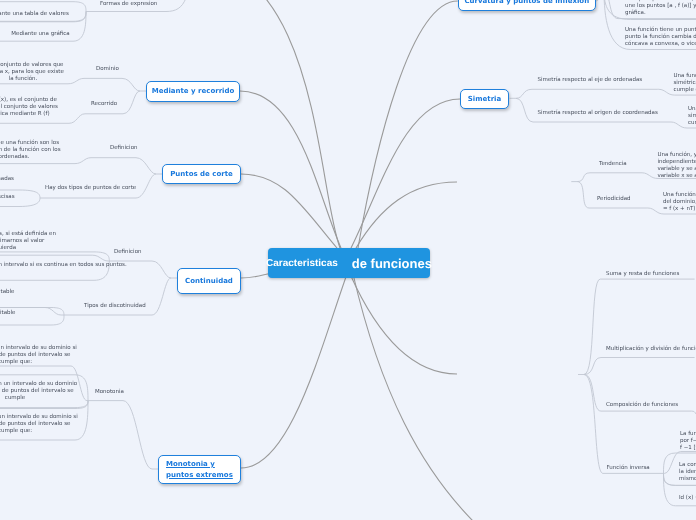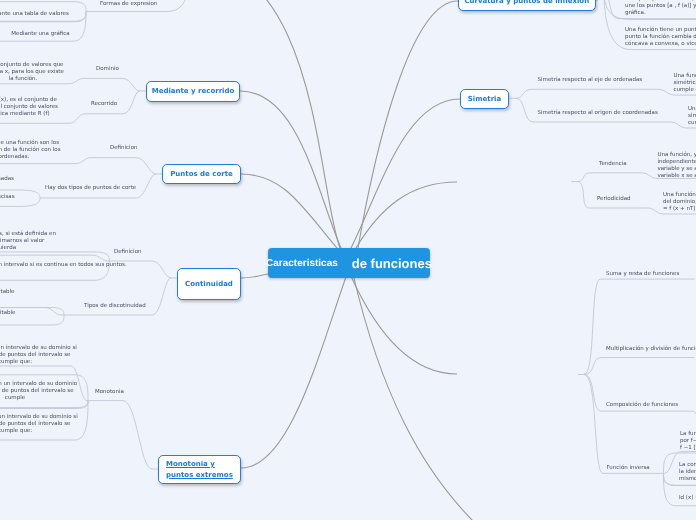--- a/index.html
+++ b/index.html
@@ -99,21 +99,21 @@
   </div>
 
   <div class="node l1" style="left:146px;top:81px;width:94px;height:21px;">
     <span>Mediante y recorrido</span>
     </div>
 
   <div class="node l1" style="left:162px;top:164px;width:79px;height:20px;">
     <span>Puntos de corte</span>
     </div>
 
-  <div class="node l1" style="left:177px;top:268px;width:64px;height:32px;">
+  <div class="node l1" style="left:177px;top:268px;width:64px;height:26px;">
     <span>Continuidad</span>
     </div>
 
   <div class="node l1 wrap" style="left:158px;top:455px;width:83px;height:29px;">
     <span>Monotonia y<br>puntos extremos</span>
     </div>
 
   <div class="node l1" style="left:457.8px;top:-9px;width:138px;height:20px;">
     <span>Curvatura y puntos de inflexión</span>
     </div>

